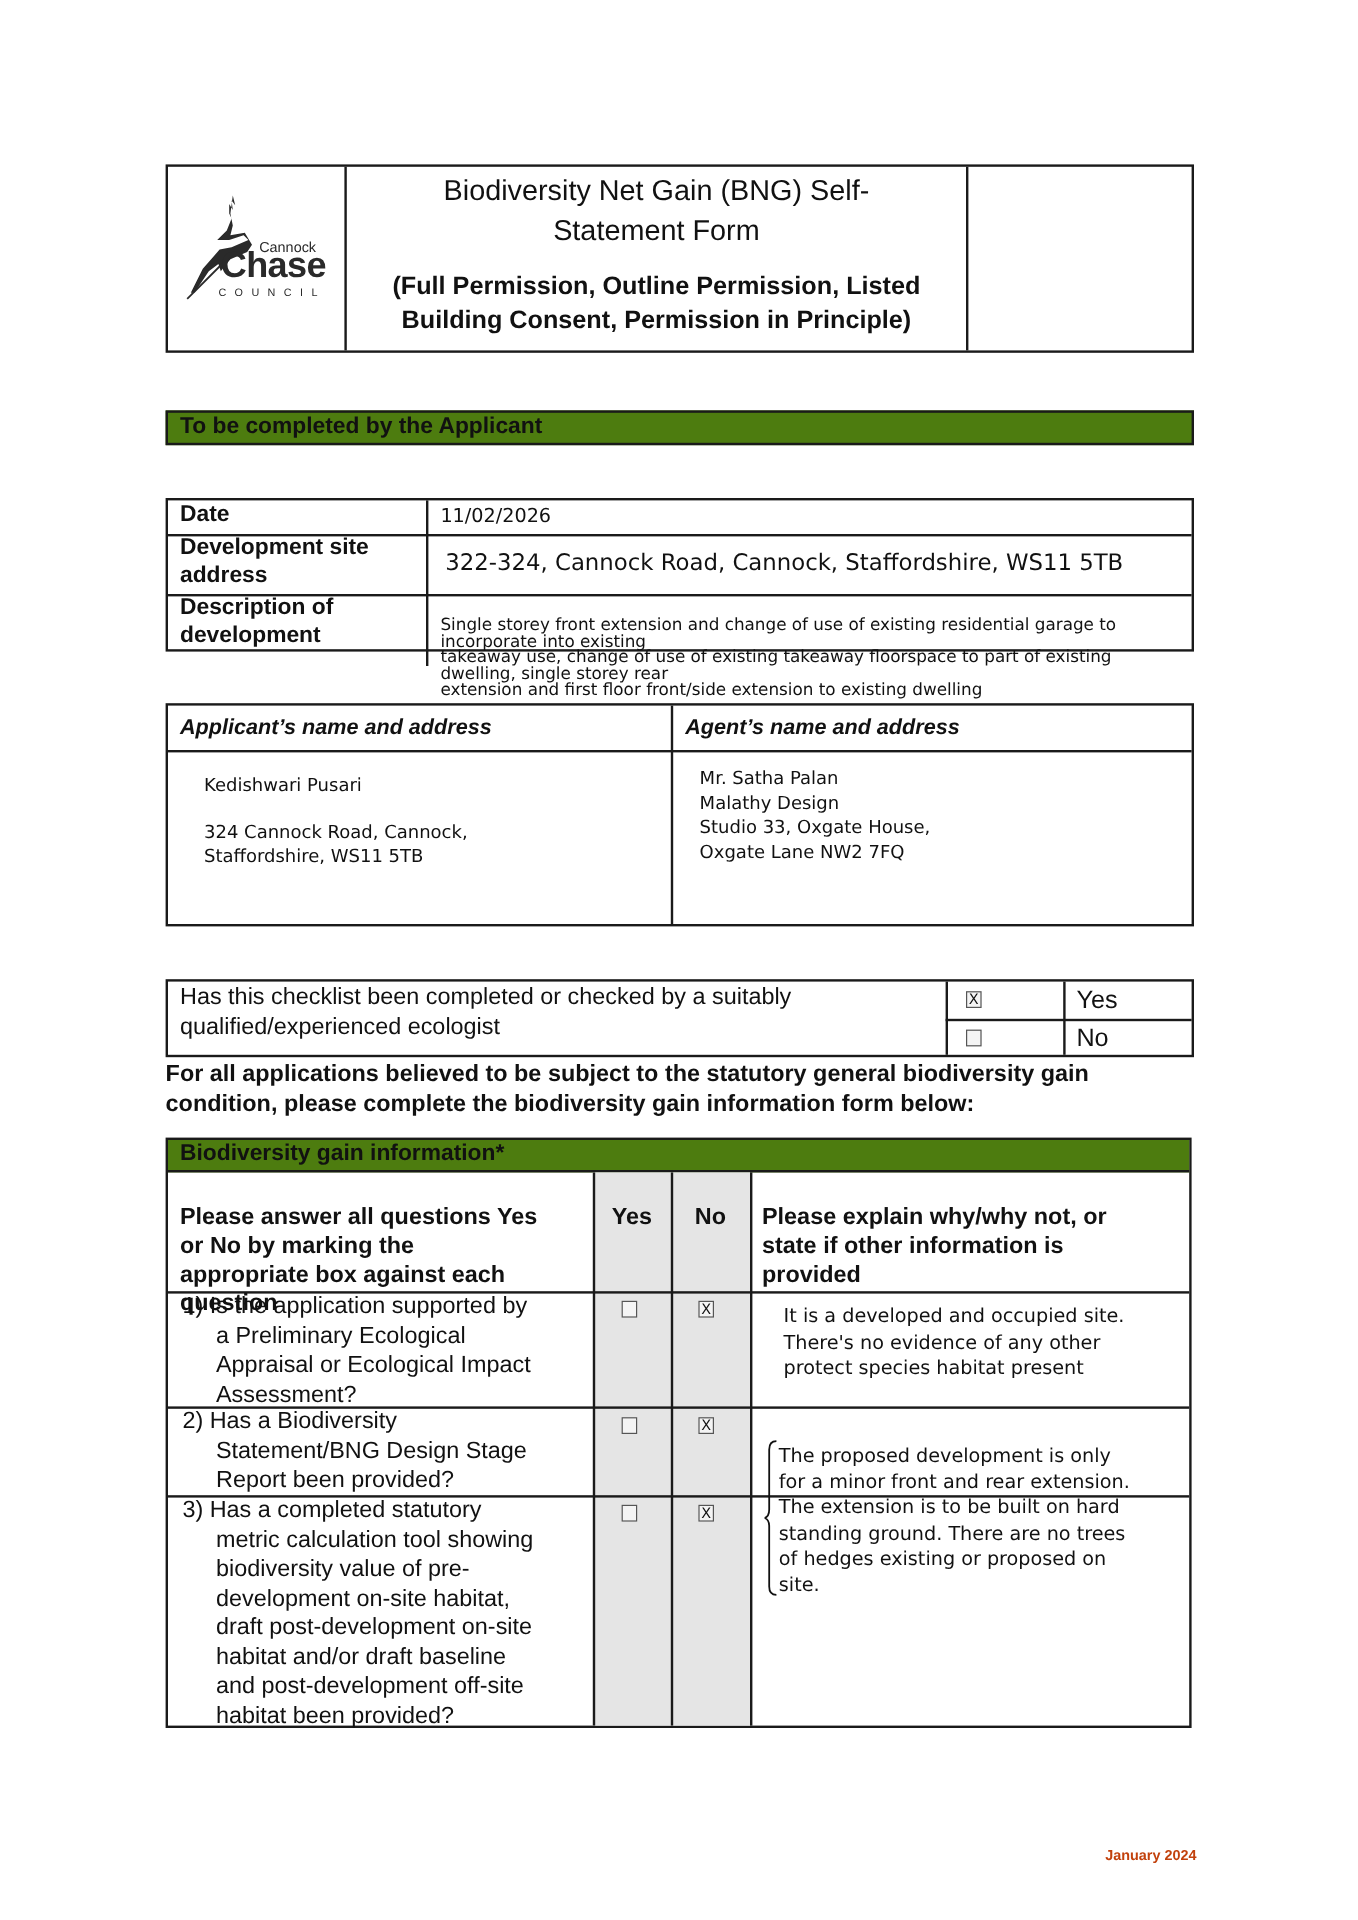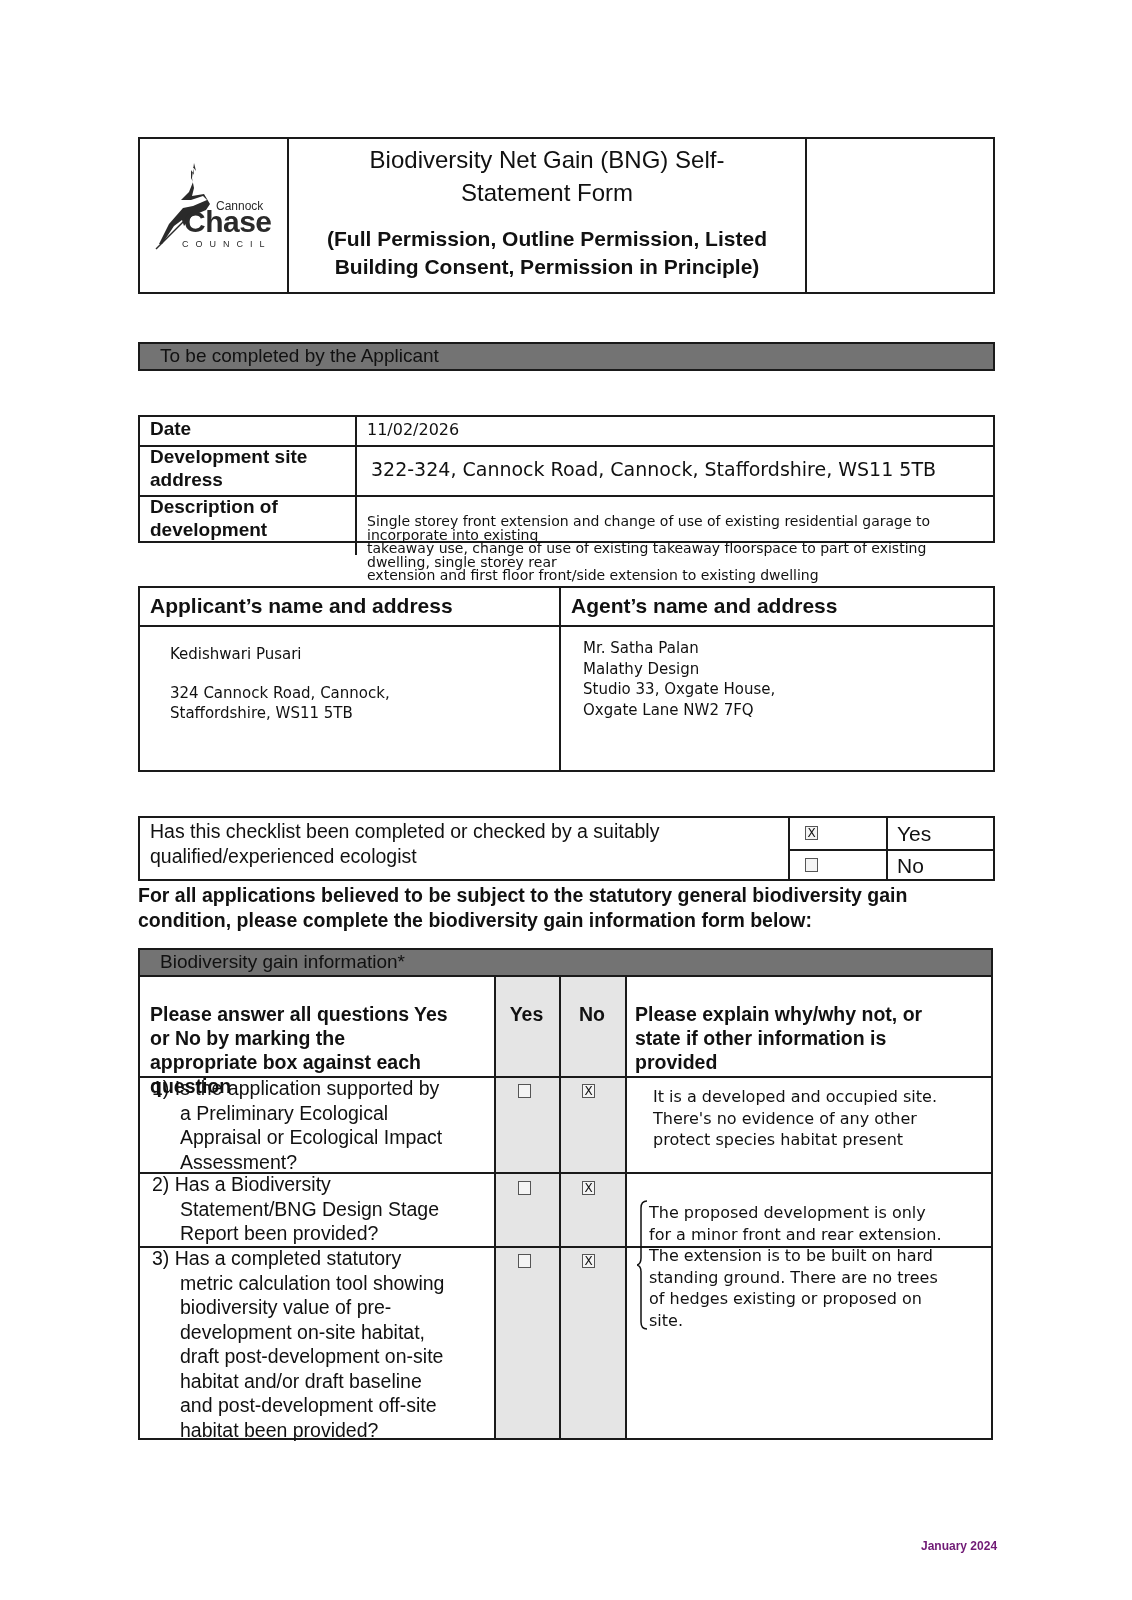--- a/index.html
+++ b/index.html
@@ -19,51 +19,51 @@
   .t1 { font-weight: normal; font-size: 24px; line-height: 33px; margin-top: 4px; }
   .t2 { font-weight: bold; font-size: 21px; line-height: 28px; margin-top: 16px; }
   .ref-lbl { font-weight: bold; font-size: 12.5px; line-height: 14px; padding: 3px 0 0 10px; color: #222; }
 
   
   .logo-cannock { position: absolute; left: 76px; top: 60px; font-size: 12px; color: #2a2a2a; }
   .logo-chase { position: absolute; left: 44px; top: 66px; font-size: 30px; font-weight: bold; color: #2a2a2a; letter-spacing: -0.5px; }
   .logo-council { position: absolute; left: 42px; top: 100px; font-size: 9px; letter-spacing: 7px; color: #2a2a2a; }
 
   
-  .bar { background: #737373; font-weight: normal; font-size: 19px; line-height: 24px; padding-left: 20px; }
+  .bar { background: #4d7c0f; font-weight: bold; font-size: 19px; line-height: 24px; padding-left: 10px; }
   #bar1 { left: 138px; top: 342px; width: 857px; height: 29px; }
 
   
   #info { left: 138px; top: 415px; width: 857px; height: 128px; }
   .row { position: absolute; left: 0; width: 100%; border-bottom: 2px solid #1a1a1a; }
   .lcell { position: absolute; left: 0; top: 0; height: 100%; width: 217px; border-right: 2px solid #1a1a1a;
            font-weight: bold; font-size: 19px; line-height: 23px; padding-left: 10px; box-sizing: border-box; }
   .rcell { position: absolute; left: 217px; top: 0; right: 0; height: 100%; padding-left: 10px; box-sizing: border-box; }
 
   
   #aa { left: 138px; top: 586px; width: 857px; height: 186px; }
-  .aa-h { font-weight: bold; font-size: 21px; line-height: 36px; padding-left: 10px; }
+  .aa-h { font-weight: bold; font-size: 18px; line-height: 36px; padding-left: 10px; font-style: italic; }
   .aa-text { font-size: 15px; line-height: 20.5px; }
 
   
   #eco { left: 138px; top: 816px; width: 857px; height: 65px; }
   .cb { display: inline-block; width: 13px; height: 14px; border: 1px solid #555; background: #f4f4f4; font-size: 12px; line-height: 13px; text-align: center; box-sizing: border-box; font-family: "DejaVu Sans", sans-serif; }
 
   .para { font-weight: bold; font-size: 19.5px; line-height: 25px; }
 
   
   #bio { left: 138px; top: 948px; width: 855px; height: 492px; }
   .gray { background: #e5e5e5; }
   .q { font-size: 19.5px; line-height: 24.5px; }
   .qh { font-weight: bold; font-size: 19.5px; line-height: 24px; margin-top: 24px; }
   .ans { font-size: 16px; line-height: 21.5px; }
   .vl { position: absolute; top: 0; width: 2px; background: #1a1a1a; }
   .hl { position: absolute; left: 0; height: 2px; background: #1a1a1a; }
 
-  #footer { left: 921px; top: 1539px; font-size: 12px; font-weight: bold; color: #701a75; }
+  #footer { left: 921px; top: 1539px; font-size: 12px; font-weight: bold; color: #c2410c; }
 </style>
 </head>
 <body>
 
 <div class="abs bx" id="hdr">
   <div class="abs" id="hdr-logo">
     <svg class="abs" style="left:14px;top:22px" width="70" height="90" viewBox="0 0 70 90">
       <path d="M40 2 l2 8 l-3 -4 l1 8 l-3 -5 l0 8 l2 4 l-4 10 l-8 8 l10 0 l12 -4 l4 4 l-14 6 l-10 2 l-14 16 l-10 20 l3 0 l12 -18 l8 -6 l2 6 l8 -10 l14 -6 l4 -6 l-6 -10 l-12 2 l2 -8 l-2 -10 z" fill="#2a2a2a"></path>
       <path d="M2 88 L36 54" stroke="#2a2a2a" stroke-width="1.5"></path>
     </svg>

